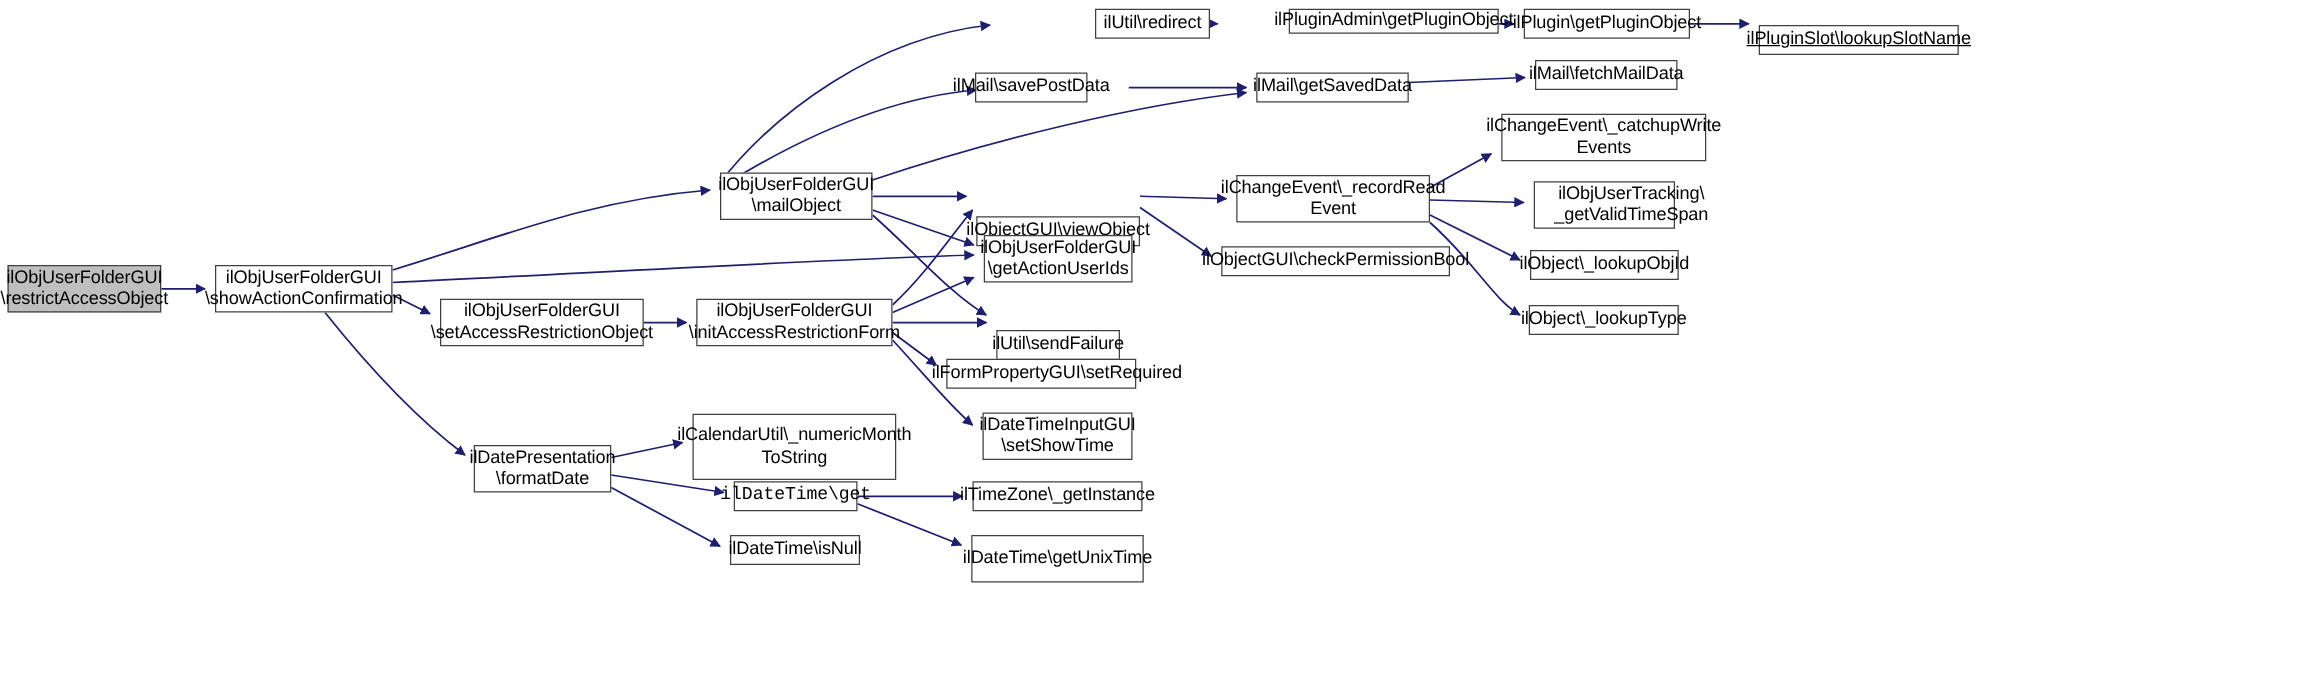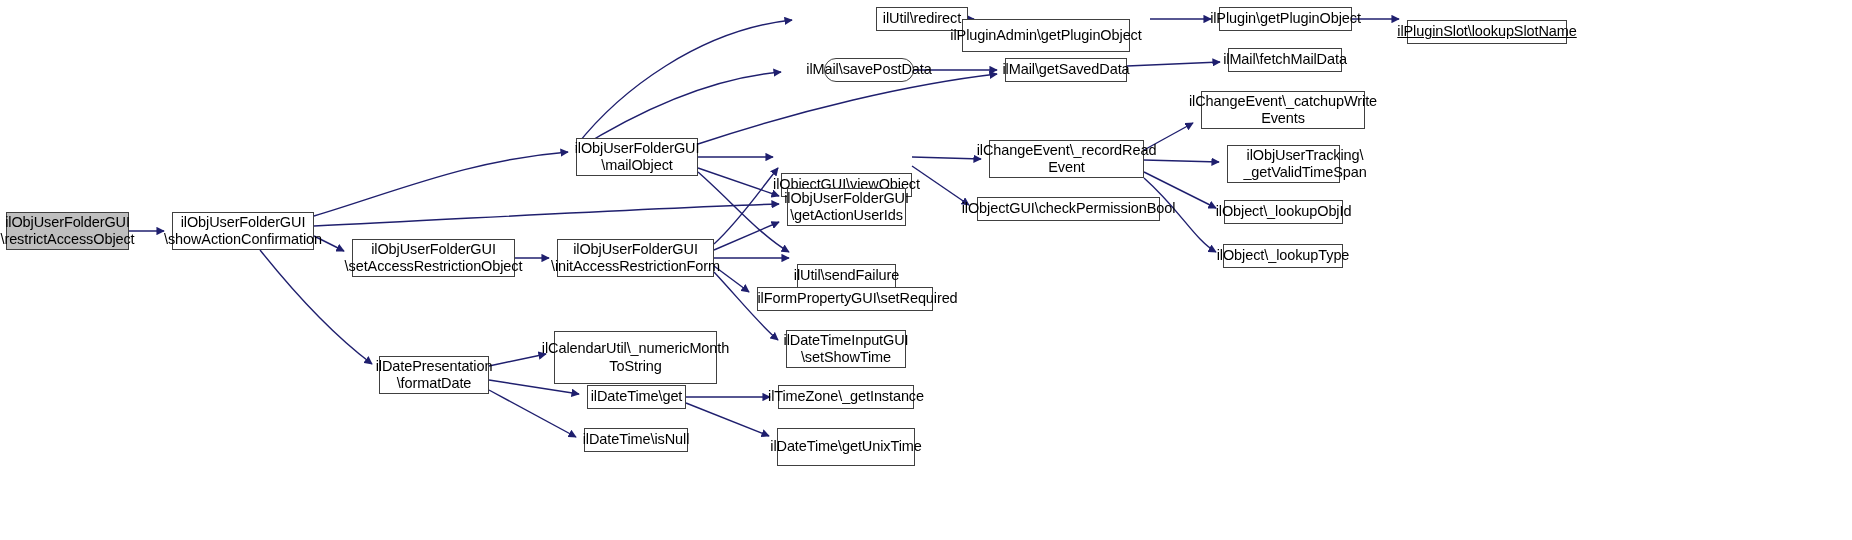--- a/index.html
+++ b/index.html
@@ -97,34 +97,34 @@
 \showActionConfirmation</div>
       <div class="node" style="left: 352px; top: 239px; width: 163px; height: 38px;">ilObjUserFolderGUI
 \setAccessRestrictionObject</div>
       <div class="node" style="left: 557px; top: 239px; width: 157px; height: 38px;">ilObjUserFolderGUI
 \initAccessRestrictionForm</div>
       <div class="node" style="left: 576px; top: 138px; width: 122px; height: 38px;">ilObjUserFolderGUI
 \mailObject</div>
       <div class="node" style="left: 379px; top: 356px; width: 110px; height: 38px;">ilDatePresentation
 \formatDate</div>
       <div class="node" style="left: 828px; top: 7px; width: 92px; height: 24px; margin-left: 48px;">ilUtil\redirect</div>
-      <div class="node" style="left: 824px; top: 58px; width: 90px; height: 24px; border-radius: 12px;">ilMail\savePostData</div>
+      <div class="node" style="left: 780px; top: 58px; width: 90px; height: 24px;">ilMail\savePostData</div>
       <div class="node" style="left: 781px; top: 145px; width: 131px; height: 24px; margin-top: 28px;">ilObjectGUI\viewObject</div>
       <div class="node" style="left: 787px; top: 188px; width: 119px; height: 38px;">ilObjUserFolderGUI
 \getActionUserIds</div>
       <div class="node" style="left: 797px; top: 245px; width: 99px; height: 24px; margin-top: 19px;">ilUtil\sendFailure</div>
-      <div class="node" style="left: 757px; top: 287px; width: 176px; height: 24px; padding-left: 28px;">ilFormPropertyGUI\setRequired</div>
+      <div class="node" style="left: 757px; top: 287px; width: 152px; height: 24px; padding-left: 28px;">ilFormPropertyGUI\setRequired</div>
       <div class="node" style="left: 786px; top: 330px; width: 120px; height: 38px;">ilDateTimeInputGUI
 \setShowTime</div>
       <div class="node" style="left: 554px; top: 331px; width: 163px; height: 53px;">ilCalendarUtil\_numericMonth
 ToString</div>
-      <div class="node" style="left: 587px; top: 385px; width: 99px; height: 24px;">ilDateTime\get</div>
+      <div class="node" style="left: 587px; top: 385px; width: 99px; height: 24px; font-family: Liberation Mono, monospace;">ilDateTime\get</div>
       <div class="node" style="left: 584px; top: 428px; width: 104px; height: 24px;">ilDateTime\isNull</div>
       <div class="node" style="left: 1005px; top: 58px; width: 122px; height: 24px;">ilMail\getSavedData</div>
-      <div class="node" style="left: 962px; top: 7px; width: 168px; height: 33px; margin-top: 12px;">ilPluginAdmin\getPluginObject</div>
+      <div class="node" style="left: 1031px; top: 7px; width: 168px; height: 20px;">ilPluginAdmin\getPluginObject</div>
       <div class="node" style="left: 989px; top: 140px; width: 155px; height: 38px;">ilChangeEvent\_recordRead
 Event</div>
       <div class="node" style="left: 977px; top: 197px; width: 183px; height: 24px;">ilObjectGUI\checkPermissionBool</div>
       <div class="node" style="left: 1219px; top: 7px; width: 133px; height: 24px; text-align: center;">ilPlugin\getPluginObject</div>
       <div class="node" style="left: 1228px; top: 48px; width: 114px; height: 24px;">ilMail\fetchMailData</div>
       <div class="node" style="left: 1201px; top: 91px; width: 164px; height: 38px;">ilChangeEvent\_catchupWrite
 Events</div>
       <div class="node" style="left: 1227px; top: 145px; width: 113px; height: 38px; padding-left: 46px;">ilObjUserTracking\
 _getValidTimeSpan</div>
       <div class="node" style="left: 1224px; top: 200px; width: 119px; height: 24px;">ilObject\_lookupObjId</div>

